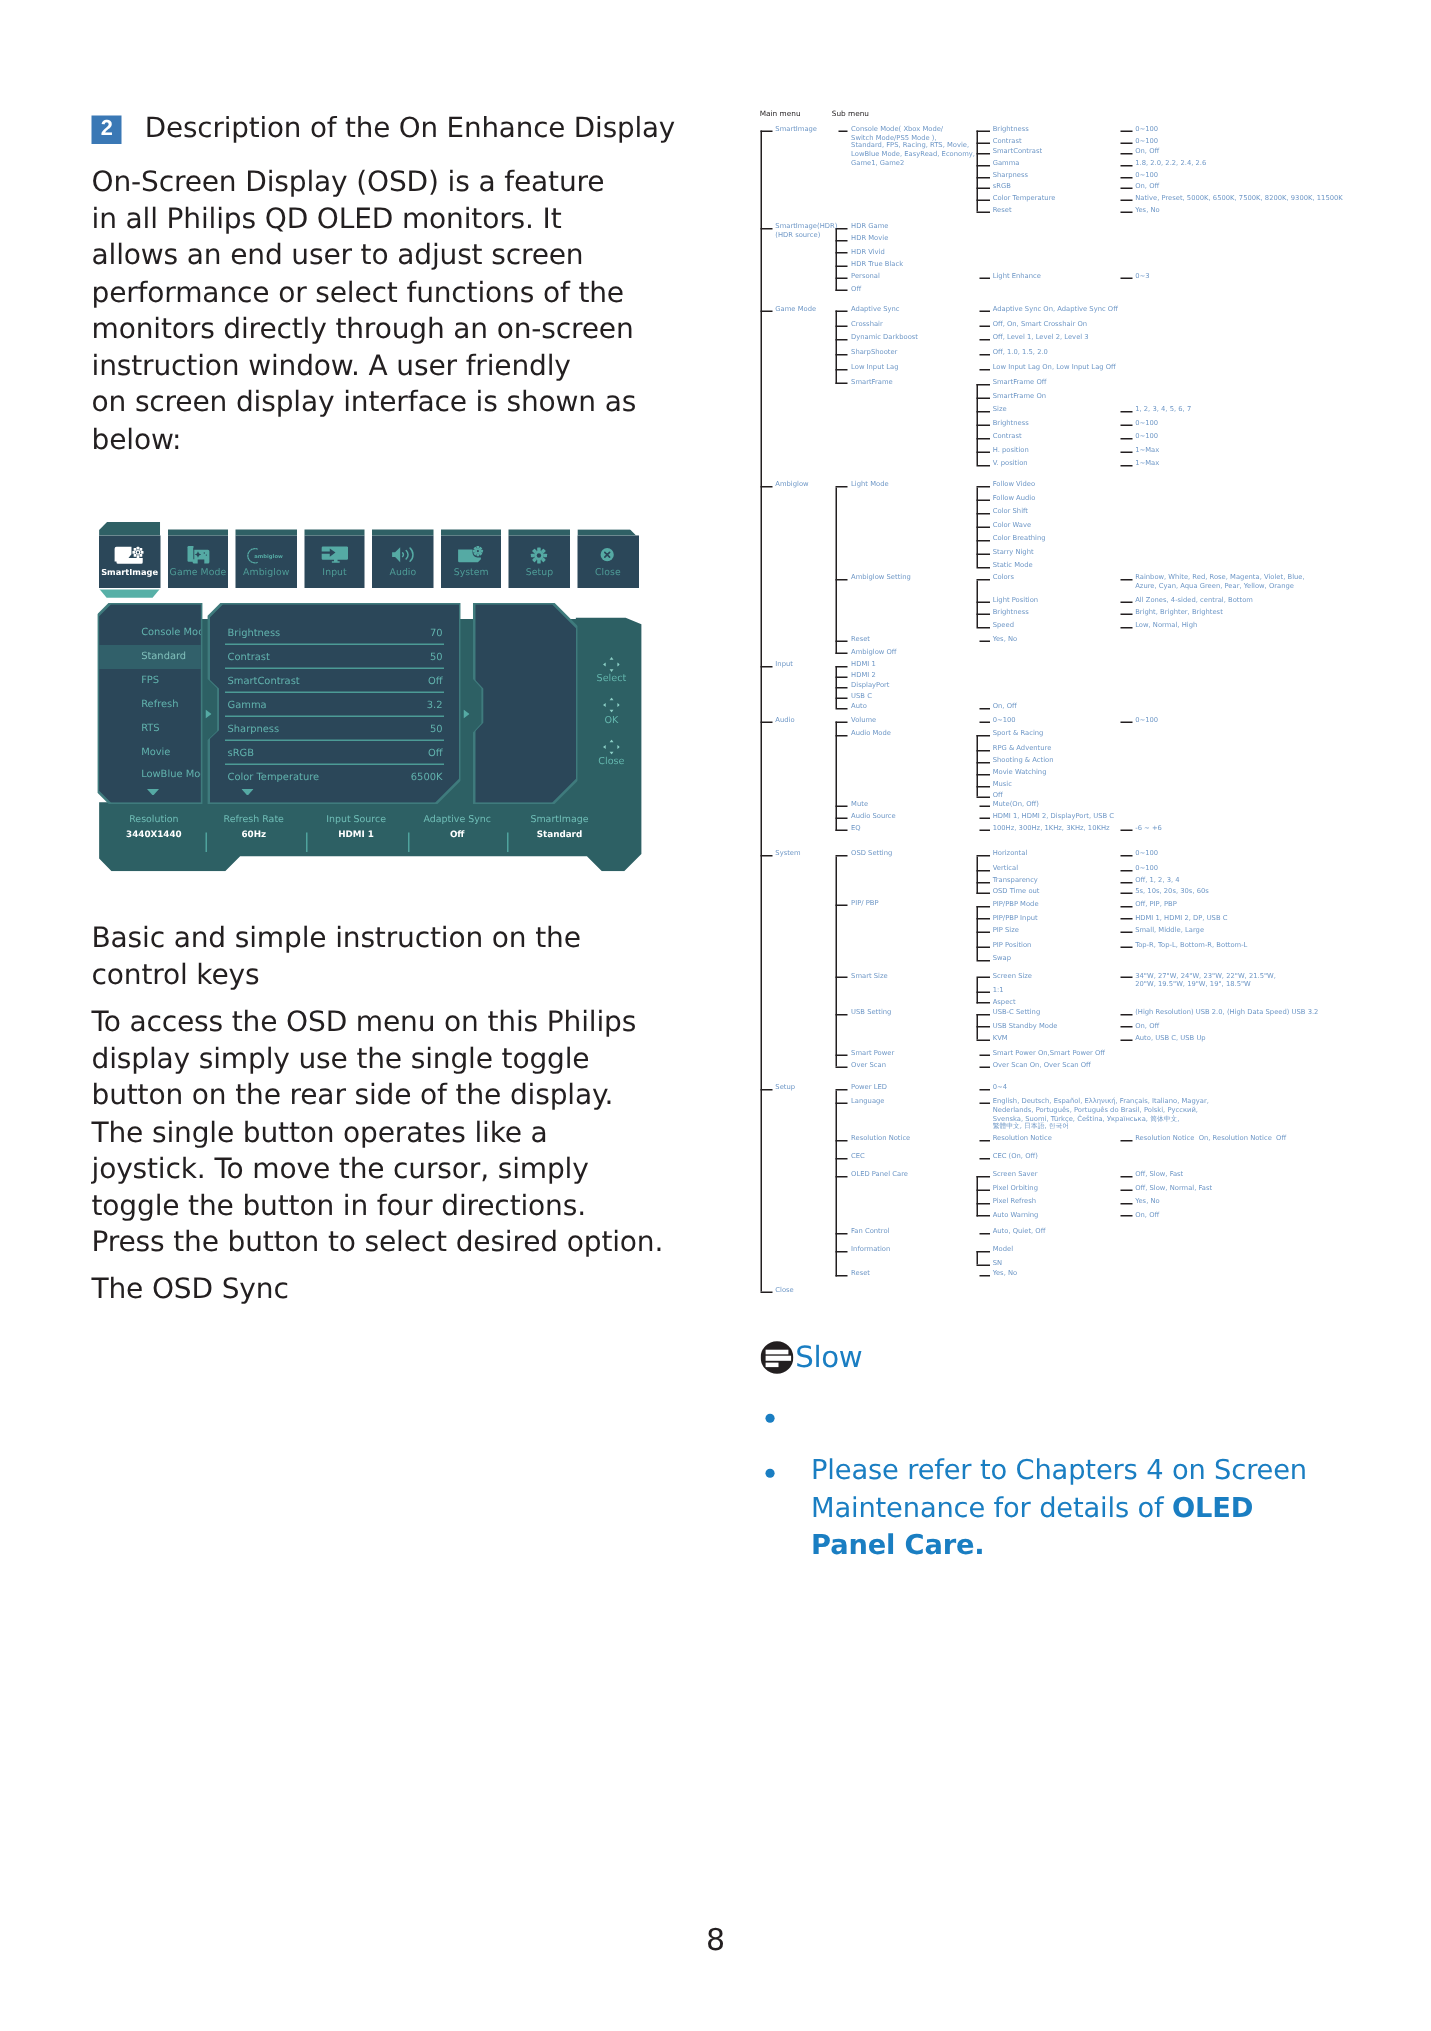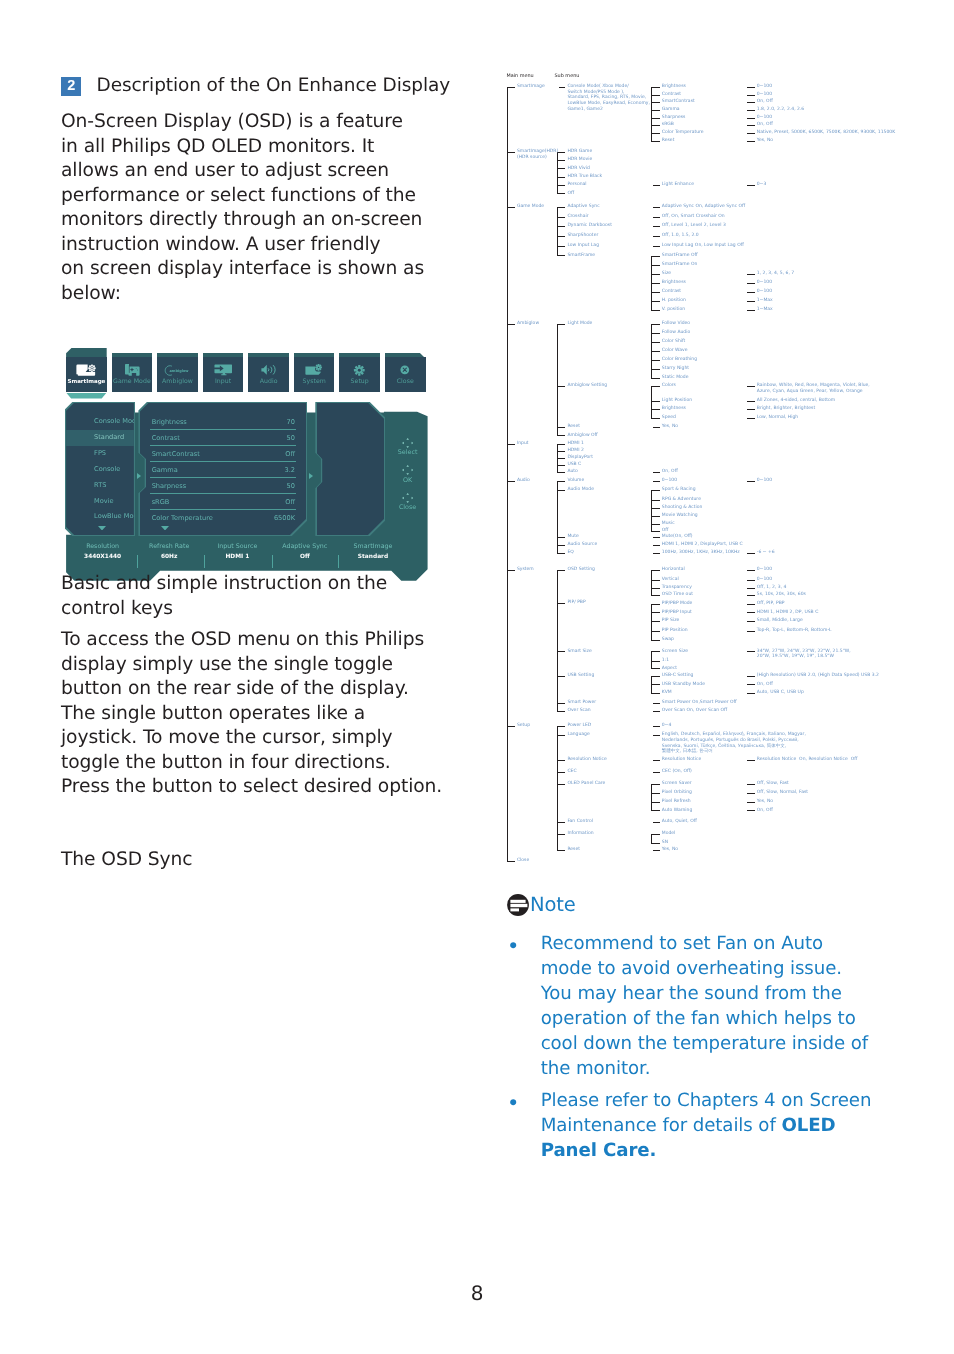--- a/index.html
+++ b/index.html
@@ -198,21 +198,21 @@
         </div>
         <div class="lb">Close</div>
       </div>
       <div class="tbcap" style="left:384.94999999999993px;top:352.9px;width:40.6px;height:4.3px;clip-path:polygon(0 0,35px 0,40.6px 5.6px,40.6px 4.3px,0 4.3px);"></div>
       <div class="op" style="left:66.1px;top:411.4px;width:361.5px;height:169.4px;background:#2d6064;clip-path:polygon(0.0px 123.4px,67.5px 123.4px,67.5px 1.2px,317.8px 1.2px,317.8px 0.4px,351.0px 0.4px,361.5px 4.8px,361.5px 157.9px,350.0px 169.4px,335.2px 169.4px,325.2px 159.4px,94.0px 159.4px,84.0px 169.4px,8.3px 169.4px,0.0px 160.9px);"></div>
       <div class="op" style="left:64.8px;top:401.5px;width:70.39999999999999px;height:134.9px;background:#3f7b7d;clip-path:polygon(8px 0,70.39999999999999px 0,70.39999999999999px 134.9px,8px 134.9px,0 126.9px,0 8px);"></div>
       <div class="op" style="left:66.1px;top:402.8px;width:67.8px;height:132.3px;clip-path:polygon(8px 0,67.8px 0,67.8px 132.3px,8px 132.3px,0 124.30000000000001px,0 8px);">
         <div class="lprow" style="top:11px">Console Mode</div>
         <div class="lprow sel" style="top:26.95px">Standard</div>
         <div class="lprow" style="top:42.9px">FPS</div>
-        <div class="lprow" style="top:58.849999999999994px">Console</div>
+        <div class="lprow" style="top:58.849999999999994px">Refresh</div>
         <div class="lprow" style="top:74.8px">RTS</div>
         <div class="lprow" style="top:90.75px">Movie</div>
         <div class="lprow" style="top:106.69999999999999px">LowBlue Mode</div>
         <div class="dnarrow" style="left:31.5px;top:122.80000000000001px"><svg width="8" height="4.5" viewBox="0 0 16 9">
             <path d="M0 0 H16 L8 9 Z" fill="#55aaa4"></path>
           </svg></div>
       </div>
       <div class="op" style="left:138.39999999999998px;top:401.5px;width:168.9px;height:134.9px;background:#3f7b7d;clip-path:polygon(9px 0,168.9px 0,168.9px 118.9px,152.9px 134.9px,0 134.9px,0 91.87067271352986px,6.3px 85.75275888133031px,6.3px 57.30445956160242px,0 51.18654572940288px,0 9px);"></div>
       <div class="op" style="left:139.7px;top:402.8px;width:166.3px;height:132.3px;clip-path:polygon(9px 0,166.3px 0,166.3px 116.30000000000001px,150.3px 132.3px,0 132.3px,0 90.1px,6.3px 84.1px,6.3px 56.2px,0 50.2px,0 9px);">
         <div class="mrow" style="top:11px">
@@ -307,21 +307,21 @@
       <div class="sbcell" style="left:333px;top:542.3px;width:80px">
         <div class="t1">SmartImage</div>
         <div class="t2">Standard</div>
       </div>
       <div class="sbsep" style="left:136.9px;top:554.8px;height:13px"></div>
       <div class="sbsep" style="left:204.3px;top:554.8px;height:13px"></div>
       <div class="sbsep" style="left:271.7px;top:554.8px;height:13px"></div>
       <div class="sbsep" style="left:338.3px;top:554.8px;height:13px"></div>
     </div>
 
-  <div class="leftcol" style="top:572px">
+  <div class="leftcol" style="top:614px">
     <h2 class="sub">Basic and simple instruction on the
 control keys</h2>
     <p class="body">To access the OSD menu on this Philips
 display simply use the single toggle
 button on the rear side of the display.
 The single button operates like a
 joystick. To move the cursor, simply
 toggle the button in four directions.
 Press the button to select desired option.</p>
   </div>
@@ -684,30 +684,24 @@
     </div>
 
   <div class="note">
     <div class="notehd">
       <svg width="22" height="22" viewBox="0 0 22 22">
         <circle cx="11" cy="11" r="10.9" fill="#231f20"></circle>
         <rect x="3.4" y="5.8" width="15.2" height="3.1" fill="#fff"></rect>
         <rect x="3.4" y="9.8" width="17.0" height="3.4" fill="#fff"></rect>
         <rect x="3.4" y="14.4" width="8.6" height="3.0" fill="#fff"></rect>
       </svg>
-      <div class="notetitle">Note</div>
+      <div class="notetitle">Slow</div>
     </div>
     <div class="noteitem">
       <div class="bullet">•</div>
-      <div class="notetext">Recommend to set Fan on Auto
-mode to avoid overheating issue.
-You may hear the sound from the
-operation of the fan which helps to
-cool down the temperature inside of
-the monitor.</div>
     </div>
     <div class="noteitem">
       <div class="bullet">•</div>
       <div class="notetext"><span>Please refer to Chapters 4 on Screen
 Maintenance for details of </span><b>OLED
 Panel Care.</b></div>
     </div>
   </div>
 
   <div class="pgnum">8</div>

